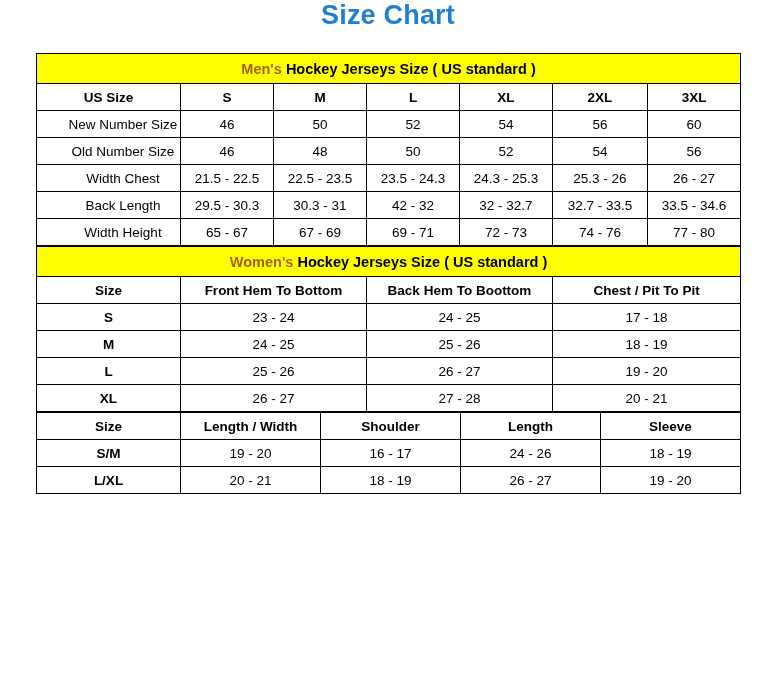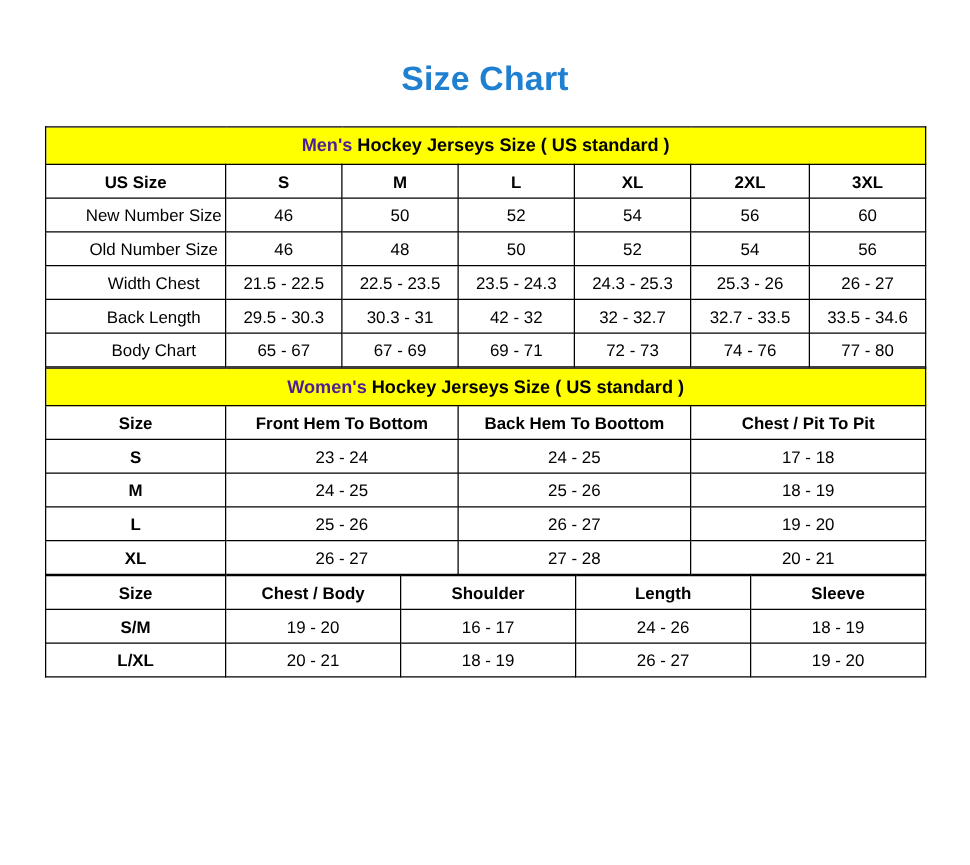--- a/index.html
+++ b/index.html
@@ -19,21 +19,20 @@
     width: 776px;
     height: 692px;
     box-sizing: border-box;
   }
   .title {
     text-align: center;
     color: #1f7fd0;
     font-size: 27px;
     font-weight: bold;
     letter-spacing: 0.2px;
-    margin-top: 48px;
   }
   .tables {
     margin: 22px 36px 0 36px;
   }
   table {
     border-collapse: collapse;
     width: 704px;
     table-layout: fixed;
   }
   td, th {
@@ -46,21 +45,21 @@
     height: 27px;
     box-sizing: border-box;
   }
   .banner {
     background: #ffff00;
     font-weight: bold;
     font-size: 14.5px;
     height: 30px;
   }
   .banner .accent {
-    color: #4c1d95;
+    color: #a16207;
   }
   .hdr {
     font-weight: bold;
   }
   .rowlabel {
     font-weight: normal;
     padding-left: 29px;
   }
   .rowlabel-bold {
     font-weight: bold;
@@ -129,21 +128,21 @@
         <tr>
           <td class="rowlabel">Back Length</td>
           <td class="nowrap">29.5 - 30.3</td>
           <td class="nowrap">30.3 - 31</td>
           <td class="nowrap">42 - 32</td>
           <td class="nowrap">32 - 32.7</td>
           <td class="nowrap">32.7 - 33.5</td>
           <td class="nowrap">33.5 - 34.6</td>
         </tr>
         <tr>
-          <td class="rowlabel">Body Chart</td>
+          <td class="rowlabel">Width Height</td>
           <td>65 - 67</td>
           <td>67 - 69</td>
           <td>69 - 71</td>
           <td>72 - 73</td>
           <td>74 - 76</td>
           <td>77 - 80</td>
         </tr>
       </tbody>
     </table>
 
@@ -195,21 +194,21 @@
       <colgroup>
         <col style="width:144px">
           <col style="width:140px">
           <col style="width:140px">
           <col style="width:140px">
           <col style="width:140px">
       </colgroup>
       <tbody>
         <tr>
           <td class="hdr">Size</td>
-          <td class="hdr">Chest / Body</td>
+          <td class="hdr">Length / Width</td>
           <td class="hdr">Shoulder</td>
           <td class="hdr">Length</td>
           <td class="hdr">Sleeve</td>
         </tr>
         <tr>
           <td class="rowlabel-bold">S/M</td>
           <td>19 - 20</td>
           <td>16 - 17</td>
           <td>24 - 26</td>
           <td>18 - 19</td>

